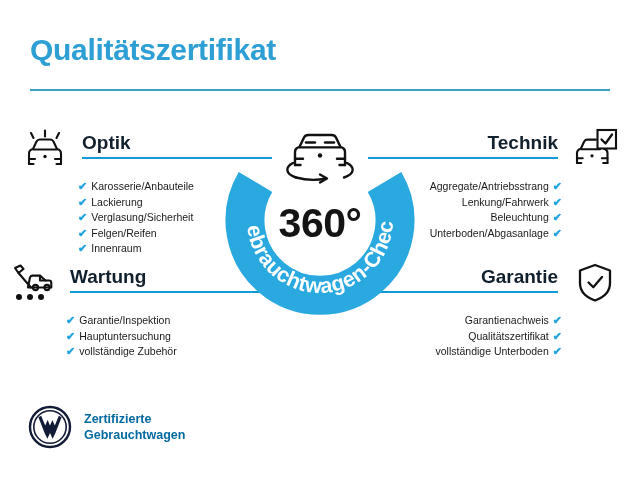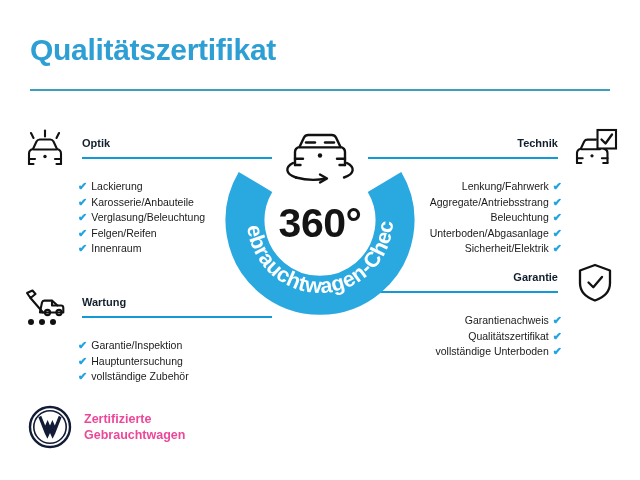--- a/index.html
+++ b/index.html
@@ -33,21 +33,21 @@
     width: 580px;
     height: 2px;
     background: #3c9fbe;
   }
 
   
   .section {
     position: absolute;
   }
   .sec-optik    { left: 22px;  top: 128px; width: 250px; }
-  .sec-wartung  { left: 22px;  top: 262px; width: 250px; margin-top: 25px; }
+  .sec-wartung  { left: 10px;  top: 262px; width: 250px; }
   .sec-technik  { left: 368px; top: 128px; width: 250px; }
   .sec-garantie { left: 368px; top: 262px; width: 250px; }
 
   .sec-head {
     display: flex;
     align-items: flex-start;
     height: 44px;
   }
   .sec-head.right { justify-content: center; }
 
@@ -62,21 +62,21 @@
     flex: 1 1 auto;
     padding-left: 14px;
     padding-top: 6px;
   }
   .right .sec-title-wrap {
     padding-left: 0;
     padding-right: 14px;
     text-align: right;
   }
   .sec-title {
-    font-size: 11px;
+    font-size: 19px;
     font-weight: bold;
     color: #12202d;
     line-height: 18px;
   }
   .sec-underline {
     margin-top: 5px;
     height: 2px;
     background: #139ad6;
     width: 100%;
   }
@@ -145,21 +145,21 @@
     top: 405px;
     display: flex;
     align-items: center;
   }
   #vw-mark { width: 44px; height: 44px; display: block; }
   #footer-text {
     margin-left: 12px;
     font-size: 12.5px;
     line-height: 16px;
     font-weight: bold;
-    color: #ec4899;
+    color: #0369a1;
   }
 </style>
 </head>
 <body>
 
 <div id="page-title">Qualitätszertifikat</div>
 <div id="title-rule"></div>
 
 <div class="section sec-optik">
   <div class="sec-head">
@@ -178,23 +178,23 @@
         <path d="M34.5 36 L39 36"></path>
       </g>
       <circle cx="23" cy="28.5" r="1.7" fill="#111111"></circle>
     </svg>
     <div class="sec-title-wrap">
       <div class="sec-title">Optik</div>
       <div class="sec-underline"></div>
     </div>
   </div>
   <ul class="check-list lead">
+    <li class="check-item"><span class="ck">✔</span><span>Karosserie/Anbauteile</span></li>
     <li class="check-item"><span class="ck">✔</span><span>Lackierung</span></li>
-    <li class="check-item"><span class="ck">✔</span><span>Karosserie/Anbauteile</span></li>
-    <li class="check-item"><span class="ck">✔</span><span>Verglasung/Beleuchtung</span></li>
+    <li class="check-item"><span class="ck">✔</span><span>Verglasung/Sicherheit</span></li>
     <li class="check-item"><span class="ck">✔</span><span>Felgen/Reifen</span></li>
     <li class="check-item"><span class="ck">✔</span><span>Innenraum</span></li>
   </ul>
 </div>
 
 <div class="section sec-wartung">
   <div class="sec-head">
     <svg class="sec-icon" viewBox="0 0 46 42">
       <g fill="none" stroke="#111111" stroke-width="2.1" stroke-linejoin="round" stroke-linecap="round">
         <path d="M5 6 L10.5 3.5 L13.5 7 L8.5 11 Z"></path>
@@ -237,25 +237,24 @@
         <path d="M29.9 30.3 L35.5 30.3"></path>
         <path d="M5 35 L9.3 35"></path>
         <path d="M31.2 35 L35.5 35"></path>
       </g>
       <circle cx="20" cy="27.8" r="1.6" fill="#111111"></circle>
       <rect x="25.5" y="2" width="18.5" height="18.5" fill="#ffffff" stroke="#111111" stroke-width="2.1"></rect>
       <path d="M29.5 11.5 L33.5 15.5 L40 6.5" fill="none" stroke="#111111" stroke-width="2.3" stroke-linecap="round" stroke-linejoin="round"></path>
     </svg>
   </div>
   <ul class="check-list trail">
+    <li class="check-item"><span>Aggregate/Antriebsstrang</span><span class="ck">✔</span></li>
     <li class="check-item"><span>Lenkung/Fahrwerk</span><span class="ck">✔</span></li>
-    <li class="check-item"><span>Aggregate/Antriebsstrang</span><span class="ck">✔</span></li>
     <li class="check-item"><span>Beleuchtung</span><span class="ck">✔</span></li>
     <li class="check-item"><span>Unterboden/Abgasanlage</span><span class="ck">✔</span></li>
-    <li class="check-item"><span>Sicherheit/Elektrik</span><span class="ck">✔</span></li>
   </ul>
 </div>
 
 <div class="section sec-garantie">
   <div class="sec-head right">
     <div class="sec-title-wrap">
       <div class="sec-title">Garantie</div>
       <div class="sec-underline"></div>
     </div>
     <svg class="sec-icon" viewBox="0 0 46 42">

